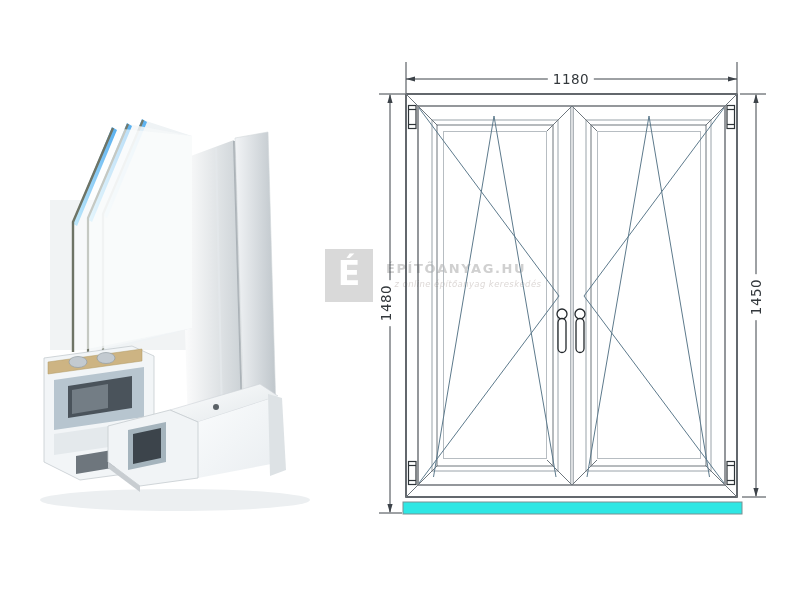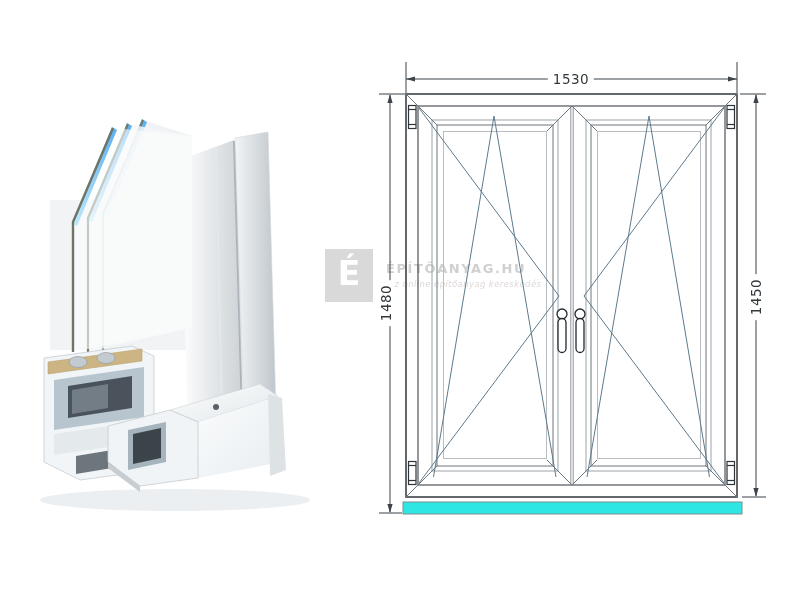--- a/index.html
+++ b/index.html
@@ -236,17 +236,17 @@
     <g fill="#3d4349">
       <polygon points="406,79 415,76.4 415,81.6"></polygon>
       <polygon points="737,79 728,76.4 728,81.6"></polygon>
       <polygon points="390,94 387.4,103 392.6,103"></polygon>
       <polygon points="390,513 387.4,504 392.6,504"></polygon>
       <polygon points="756,94 753.4,103 758.6,103"></polygon>
       <polygon points="756,497 753.4,488 758.6,488"></polygon>
     </g>
   </svg>
 
-  <span class="dim-label horiz" style="left:571px;top:79px;">1530</span>
+  <span class="dim-label horiz" style="left:571px;top:79px;">1180</span>
   <span class="dim-label vert" style="left:386px;top:303px;">1480</span>
   <span class="dim-label vert" style="left:756px;top:297px;">1450</span>
 
 </div>
 
 </body></html>

